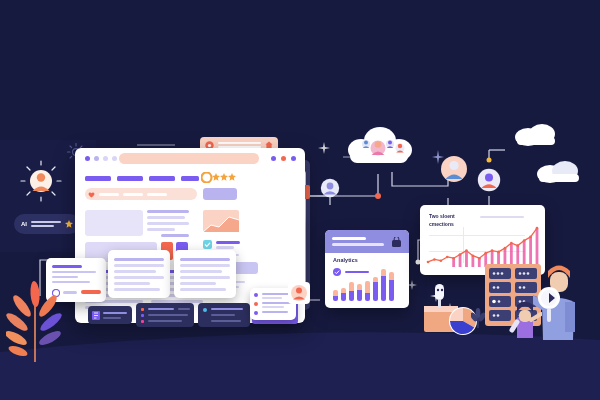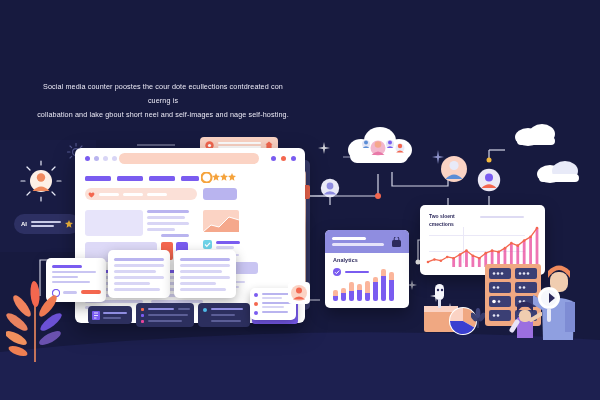--- a/index.html
+++ b/index.html
@@ -71,22 +71,20 @@
 
 <div id="scene">
 
   <svg class="abs" style="left:0;top:0;" width="600" height="400">
     <rect x="0" y="0" width="600" height="400" fill="#171a3f"></rect>
     <path d="M0 352 Q 300 320 600 340 L600 400 L0 400 Z" fill="#1d2050"></path>
 
     <rect x="0" y="140" width="96" height="112" fill="#1b1e47" opacity=".75"></rect>
   </svg>
 
-  <div id="headline" class="abs">Social media counter poostes the cour dote ecullections contdreated con cuerng is
-collabation and lake gbout  short neel and self-images and nage self-hosting.</div>
 
   <svg class="abs" style="left:66px;top:142px;" width="20" height="20">
     <circle cx="10" cy="10" r="3.4" fill="none" stroke="#565a93" stroke-width="1.1"></circle>
     <g stroke="#565a93" stroke-width="1.1" stroke-linecap="round">
       <line x1="10" y1="1.5" x2="10" y2="4"></line>
         <line x1="10" y1="16" x2="10" y2="18.5"></line>
       <line x1="1.5" y1="10" x2="4" y2="10"></line>
         <line x1="16" y1="10" x2="18.5" y2="10"></line>
       <line x1="4" y1="4" x2="5.7" y2="5.7"></line>
         <line x1="14.3" y1="14.3" x2="16" y2="16"></line>

